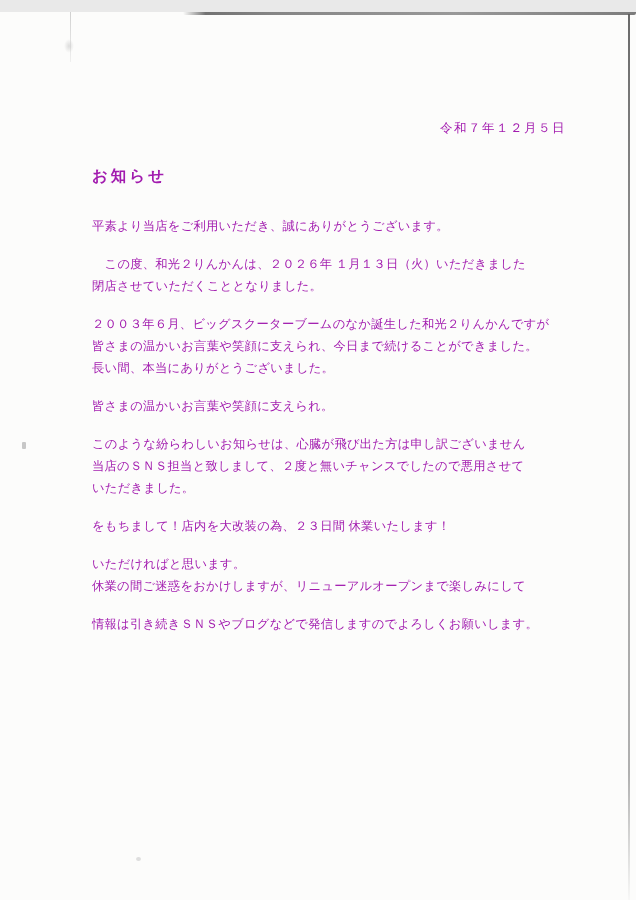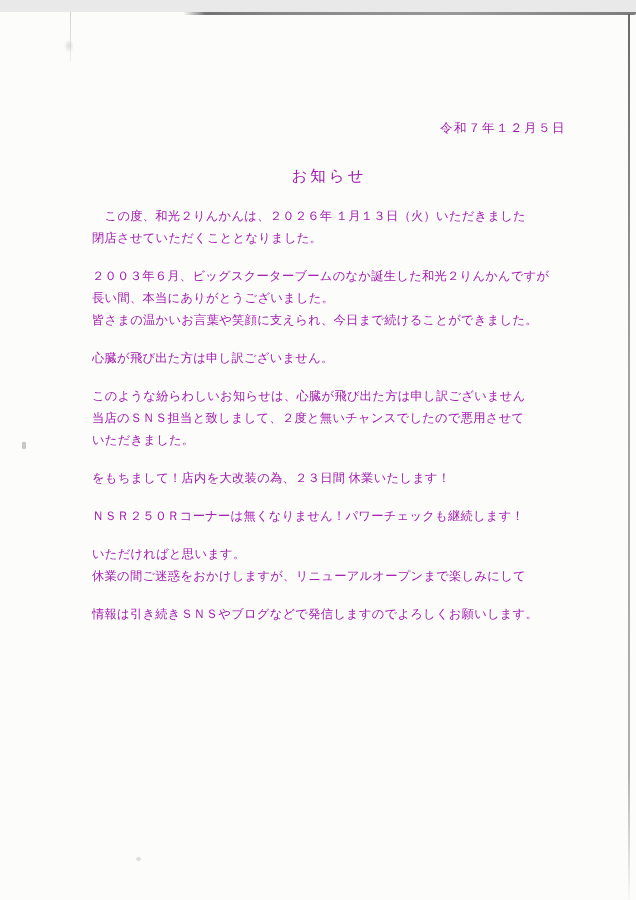--- a/index.html
+++ b/index.html
@@ -22,23 +22,22 @@
     padding: 105px 70px 0 92px;
   }
   .doc-date {
     text-align: right;
     font-size: 12.5px;
     letter-spacing: 1.5px;
     line-height: 22px;
   }
   .doc-title {
     margin: 24px 0 0 0;
-    text-align: center;
     font-size: 15.5px;
-    font-weight: 400;
+    font-weight: 700;
     letter-spacing: 3px;
     line-height: 26px;
   }
   .para {
     margin: 16px 0 0 0;
     font-size: 12.3px;
     letter-spacing: 0.25px;
     line-height: 22px;
   }
   .para.first {
@@ -108,49 +107,51 @@
   <div class="artifact speck-b1"></div>
   <div class="artifact speck-b2"></div>
   <div class="artifact speck-b3"></div>
 
   <div class="content">
 
     <div class="doc-date">令和７年１２月５日</div>
 
     <h1 class="doc-title">お知らせ</h1>
 
+    <p class="para first">
+      <span class="line">平素より当店をご利用いただき、誠にありがとうございます。</span>
+    </p>
 
     <p class="para">
       <span class="line">　この度、和光２りんかんは、２０２６年 １月１３日（火）いただきました</span>
       <span class="line">閉店させていただくこととなりました。</span>
     </p>
 
     <p class="para">
       <span class="line">２００３年６月、ビッグスクーターブームのなか誕生した和光２りんかんですが</span>
+      <span class="line">皆さまの温かいお言葉や笑顔に支えられ、今日まで続けることができました。</span>
       <span class="line">長い間、本当にありがとうございました。</span>
-      <span class="line">皆さまの温かいお言葉や笑顔に支えられ、今日まで続けることができました。</span>
     </p>
 
 
     <p class="para">
-      <span class="line">心臓が飛び出た方は申し訳ございません。</span>
+      <span class="line">皆さまの温かいお言葉や笑顔に支えられ。</span>
     </p>
 
     <p class="para">
       <span class="line">このような紛らわしいお知らせは、心臓が飛び出た方は申し訳ございません</span>
       <span class="line">当店のＳＮＳ担当と致しまして、２度と無いチャンスでしたので悪用させて</span>
       <span class="line">いただきました。</span>
     </p>
 
     <p class="para">
       <span class="line">をもちまして！店内を大改装の為、２３日間 休業いたします！</span>
     </p>
 
     <p class="para">
-      <span class="line">ＮＳＲ２５０Ｒコーナーは無くなりません！パワーチェックも継続します！</span>
     </p>
 
     <p class="para">
       <span class="line">いただければと思います。</span>
       <span class="line">休業の間ご迷惑をおかけしますが、リニューアルオープンまで楽しみにして</span>
     </p>
 
     <p class="para">
       <span class="line">情報は引き続きＳＮＳやブログなどで発信しますのでよろしくお願いします。</span>
     </p>

